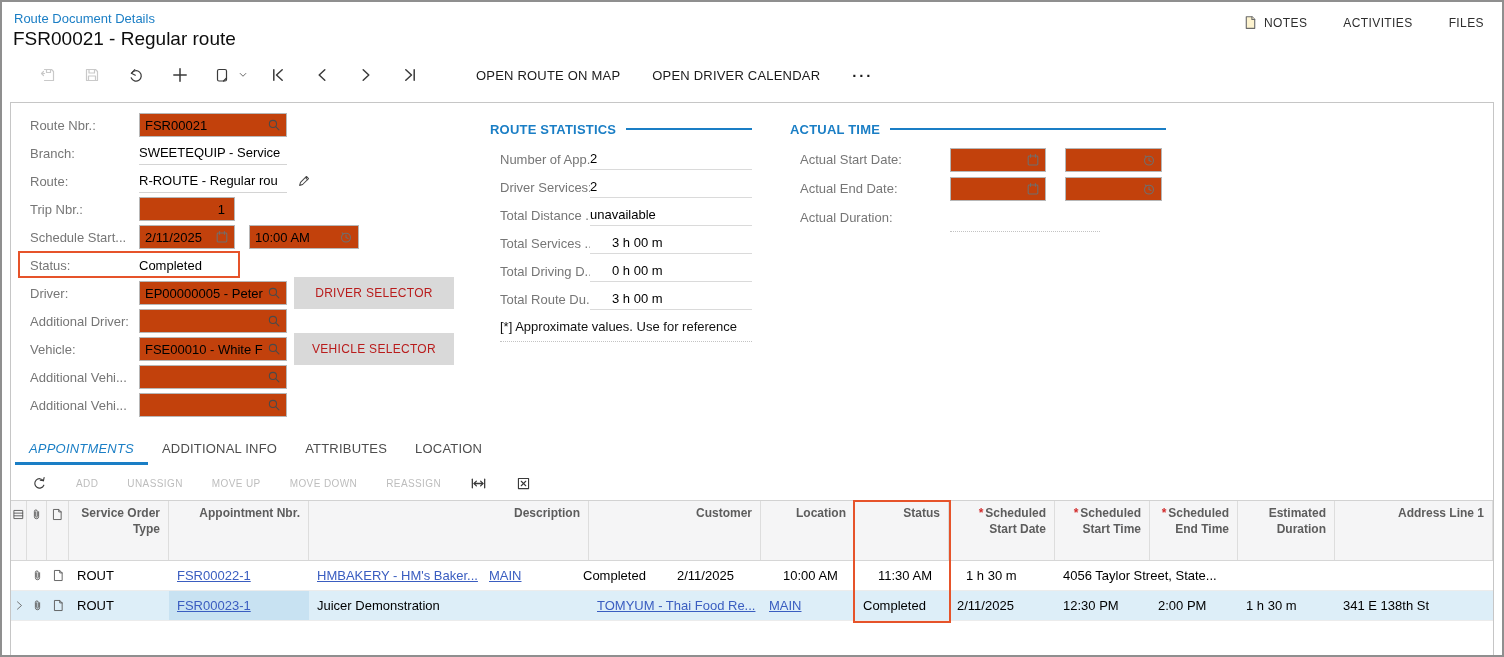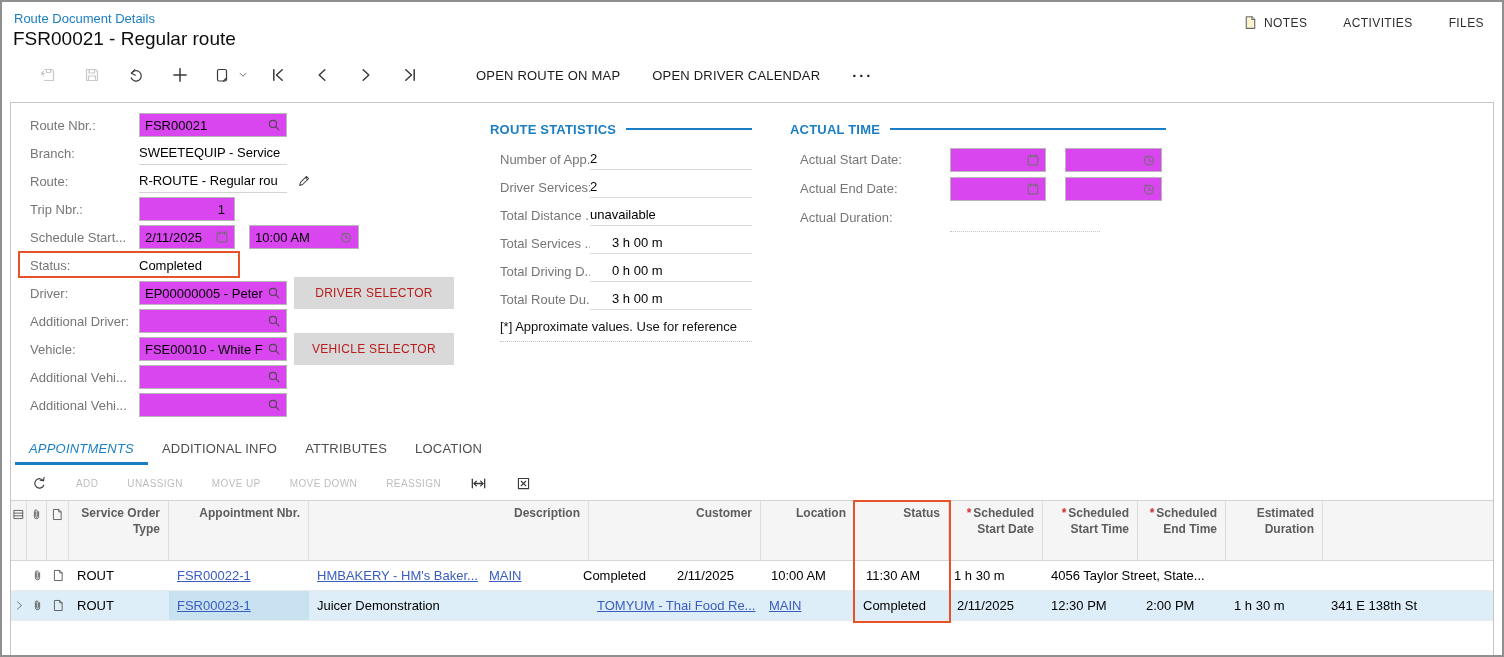--- a/index.html
+++ b/index.html
@@ -25,21 +25,21 @@
   .ttext.more { font-weight:700; font-size:15px; letter-spacing:2px; }
 
   
   .panel { position:absolute; left:8px; right:8px; top:100px; bottom:0;
            border:1px solid #c6c6c6; border-bottom:none; background:#fff; }
 
   
   .form-left { position:absolute; left:19px; top:8px; width:470px; }
   .frow { display:flex; align-items:center; height:28px; position:relative; }
   .flabel { width:109px; flex:none; font-size:13px; color:#767676; white-space:nowrap; overflow:hidden; position:relative; }
-  .ibox { height:24px; border:1px solid #b7b7b7; background:#d946ef; display:flex; align-items:center;
+  .ibox { height:24px; border:1px solid #b7b7b7; background:#c2410c; display:flex; align-items:center;
           padding:0 5px; font-size:13px; color:#000; cursor:text; }
   .ibox .val { flex:1; white-space:nowrap; overflow:hidden; }
   .iline { height:24px; border-bottom:1px solid #d4d4d4; display:flex; align-items:center; font-size:13px; color:#000; }
   .iline .val { flex:1; white-space:nowrap; overflow:hidden; }
   .w148 { width:148px; } .w96 { width:96px; } .w110 { width:110px; margin-left:14px; }
   .num { justify-content:flex-end; padding-right:9px; }
   .selbtn { height:32px; width:160px; margin-left:7px; background:#d9d9d9; color:#b91c1c; font-size:12px;
             letter-spacing:.3px; display:flex; align-items:center; justify-content:center; cursor:pointer; }
   .pencil { margin-left:10px; cursor:pointer; }
   .status-outline { position:absolute; left:-12px; top:0px; width:222px; height:27px;
@@ -82,21 +82,21 @@
   .hrow { display:flex; background:#f5f5f6; border-bottom:1px solid #d6d6d6; height:60px; }
   .hcell { flex:none; border-right:1px solid #ddd; padding:5px 8px; font-size:12px; line-height:1.3;
            color:#5d5d5d; font-weight:700; overflow:hidden;text-align:right; }
   .hcell.icf { padding:5px 1px; display:flex; justify-content:center; align-items:flex-start; padding-top:7px; }
   .drow { display:flex; height:30px; border-bottom:1px solid #ececec; background:#fff; }
   .drow.selected { background:#ddeef8; }
   .dcell { flex:none; padding:0 8px; line-height:29px; white-space:nowrap; overflow:hidden; color:#000; }
   .dcell.icf { padding:0 1px; display:flex; align-items:center; justify-content:center; }
   .dcell.active-cell { background:#c8e2f2; }
   .w-ind{width:16px} .w-clip{width:20px} .w-file{width:22px} .w-sot{width:100px} .w-appt{width:140px}
-  .w-desc{width:280px} .w-cust{width:172px} .w-loc{width:94px} .w-stat{width:94px} .w-sd{width:94px}
+  .w-desc{width:280px} .w-cust{width:172px} .w-loc{width:94px} .w-stat{width:94px} .w-sd{width:106px}
   .w-st{width:95px} .w-se{width:88px} .w-dur{width:97px} .w-addr{flex:1 1 auto; width:auto;}
   .glink { color:#3a5dc0; text-decoration:underline; cursor:pointer; }
   .hreq { color:#d22d2d; margin-right:2px; }
   .hl-status-col { position:absolute; left:842px; top:397px; width:98px; height:123px;
                    border:2px solid #e6532a; pointer-events:none; }
 
   
   svg.ic { width:16px; height:16px; fill:none; stroke:#3a3a3a; stroke-width:1.2; stroke-linecap:round; stroke-linejoin:round; }
   svg.ic-in { width:14px; height:14px; fill:none; stroke:#6f6f6f; stroke-width:1.2; stroke-linecap:round; stroke-linejoin:round; flex:none; cursor:pointer; }
   svg.ic-dark { stroke:#4a4a4a; }
@@ -502,20 +502,21 @@
         <div class="hcell w-sot">Service Order Type</div>
         <div class="hcell w-appt">Appointment Nbr.</div>
         <div class="hcell w-desc">Description</div>
         <div class="hcell w-cust">Customer</div>
         <div class="hcell w-loc">Location</div>
         <div class="hcell w-stat">Status</div>
         <div class="hcell w-sd"><span class="hreq">*</span><span>Scheduled Start Date</span></div>
         <div class="hcell w-st"><span class="hreq">*</span><span>Scheduled Start Time</span></div>
         <div class="hcell w-se"><span class="hreq">*</span><span>Scheduled End Time</span></div>
         <div class="hcell w-dur">Estimated Duration</div>
+        <div class="hcell w-addr">Address Line 1</div>
       </div>
 
       <div class="drow">
         <div class="dcell w-ind icf"></div>
         <div class="dcell w-clip icf">
             <svg class="ic-grid">
               <use href="#i-clip"></use>
             </svg>
           </div>
         <div class="dcell w-file icf">

